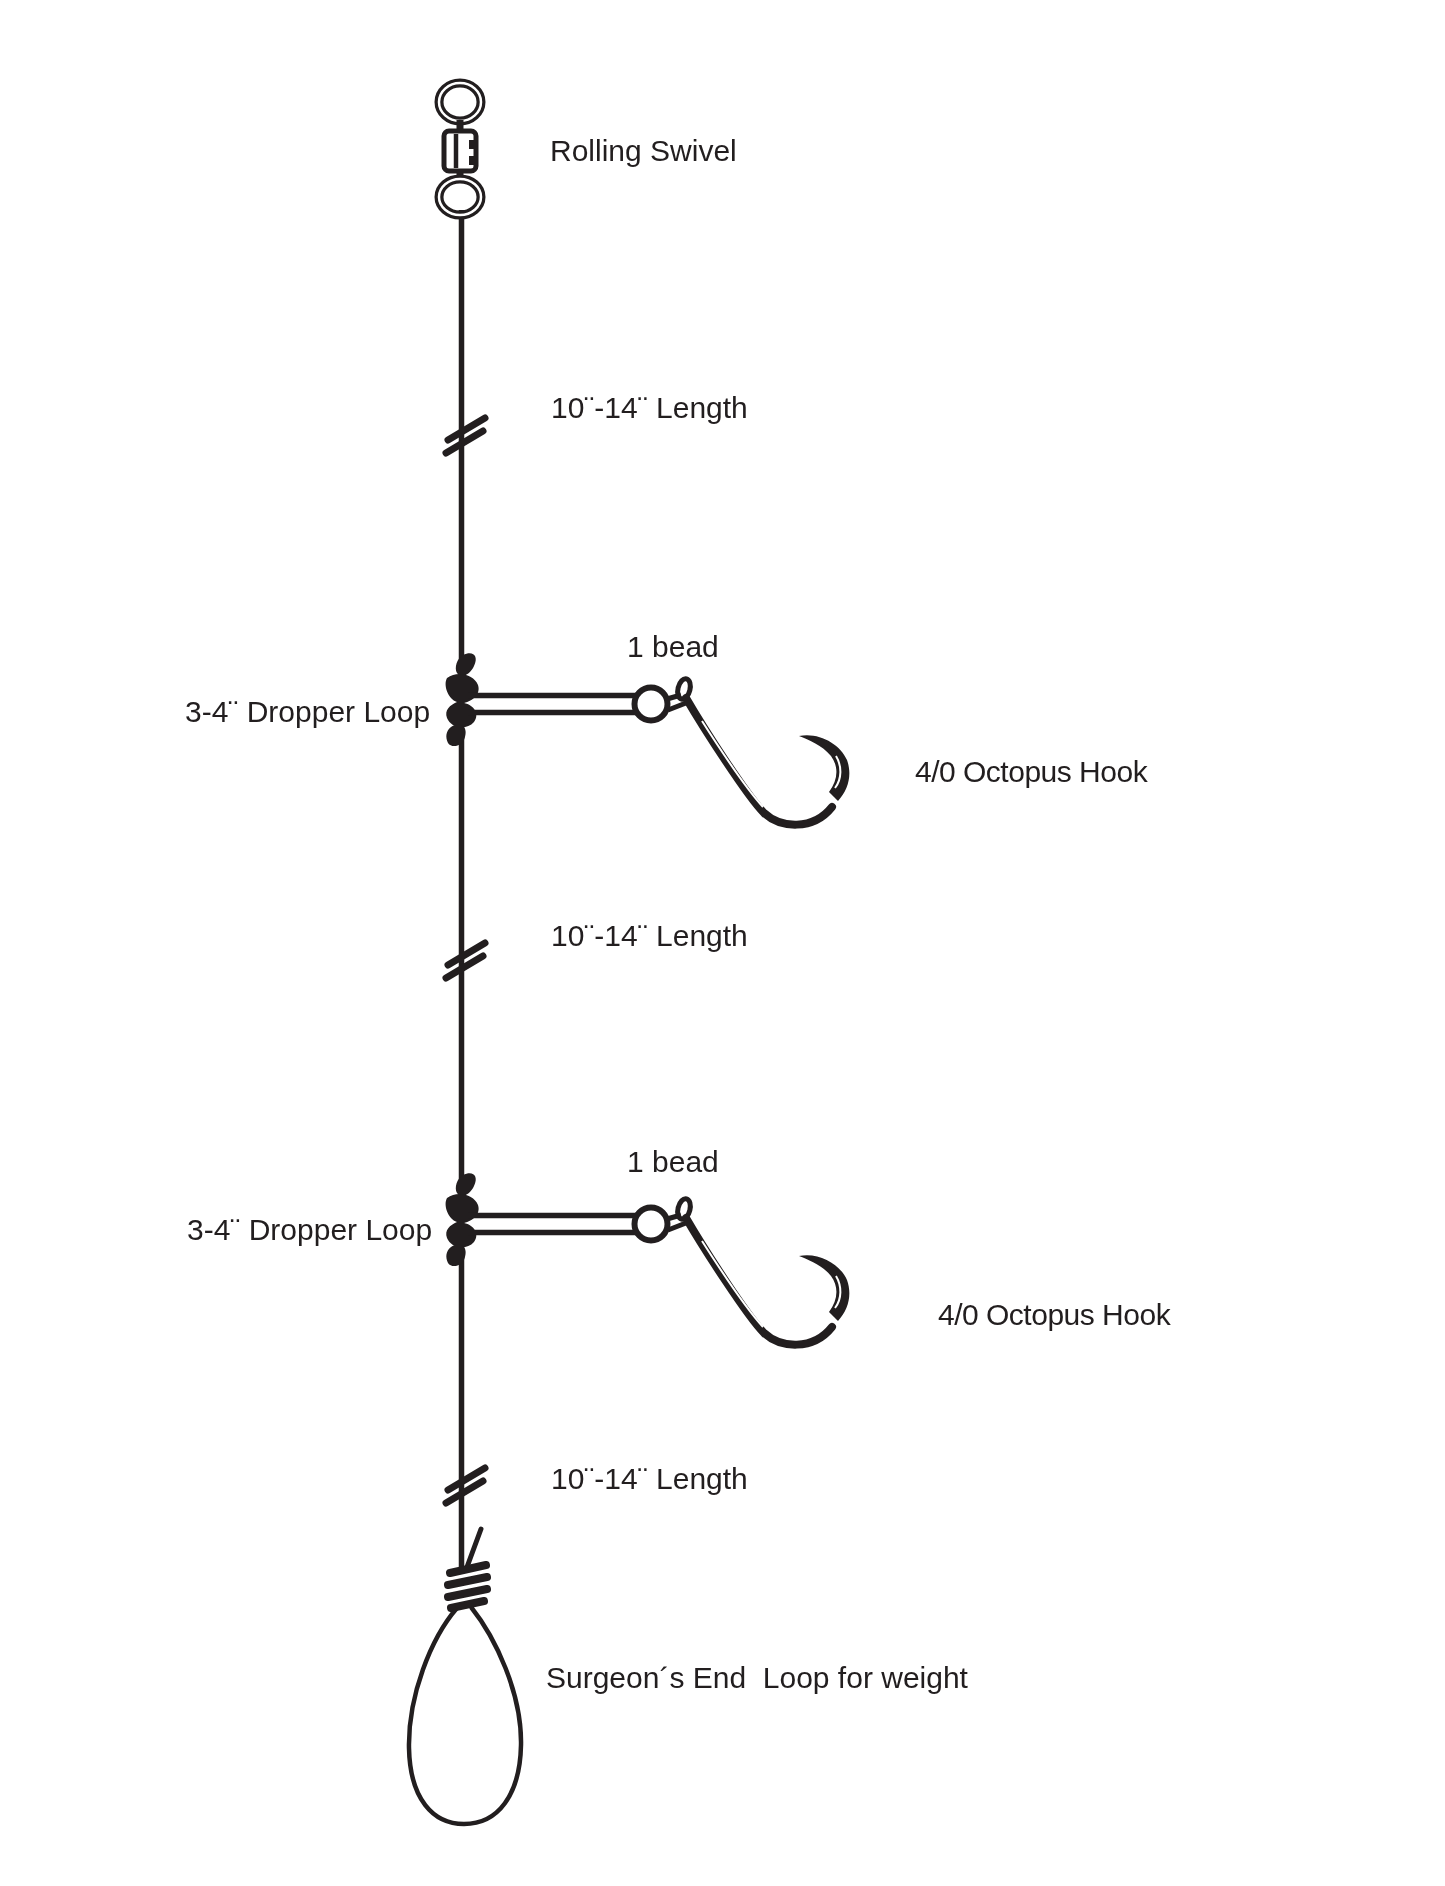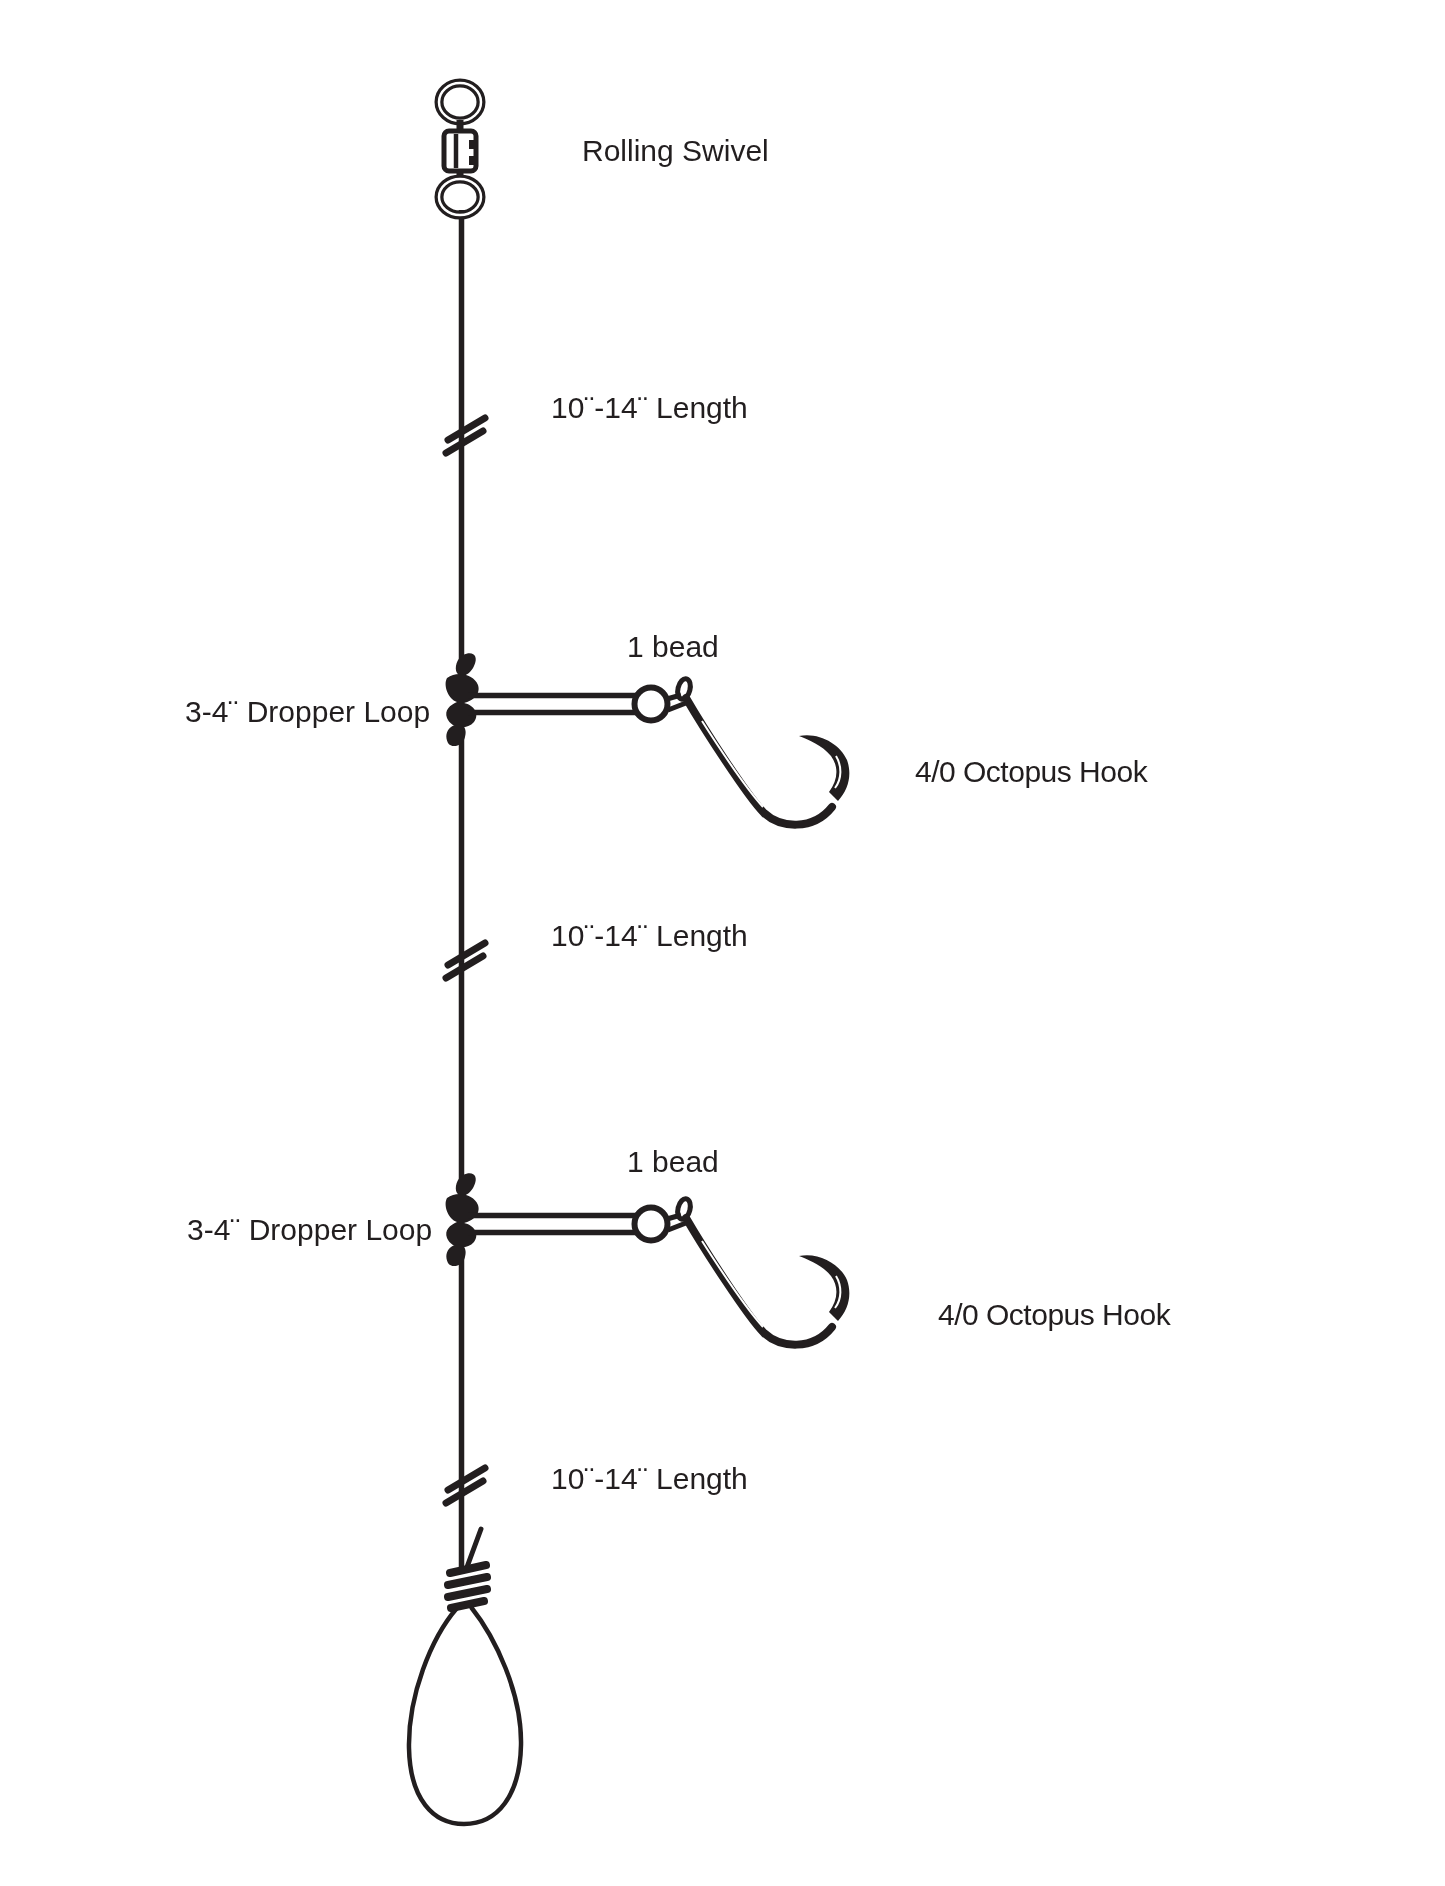--- a/index.html
+++ b/index.html
@@ -90,27 +90,28 @@
     <g>
       <line x1="481" y1="1529" x2="467" y2="1567" stroke-width="5" stroke-linecap="round" class="ink"></line>
       <line x1="450" y1="1573" x2="486" y2="1565" stroke-width="8" stroke-linecap="round" class="ink"></line>
       <line x1="448" y1="1585" x2="487" y2="1577" stroke-width="8" stroke-linecap="round" class="ink"></line>
       <line x1="448" y1="1597" x2="487" y2="1589" stroke-width="8" stroke-linecap="round" class="ink"></line>
       <line x1="451" y1="1608" x2="484" y2="1601" stroke-width="8" stroke-linecap="round" class="ink"></line>
     </g>
     <path d="M457,1608 C431,1638 408,1696 409,1748 C410,1799 433,1824 464,1824 C498,1824 520,1795 521,1745 C522,1693 495,1637 471,1607" stroke-width="4.5" class="ink"></path>
   </svg>
 
-  <div class="label" style="left:550px; top:133px;margin-left:32px;">Rolling Swivel</div>
+  <div class="label" style="left:550px; top:133px;">Rolling Swivel</div>
   <div class="label" style="left:551px; top:390px;">10¨-14¨ Length</div>
 
   <div class="label" style="left:627px; top:629px;">1 bead</div>
   <div class="label" style="left:185px; top:694px;">3-4¨ Dropper Loop</div>
   <div class="label bold" style="left:915px; top:754px;">4/0 Octopus Hook</div>
 
   <div class="label" style="left:551px; top:918px;">10¨-14¨ Length</div>
 
   <div class="label" style="left:627px; top:1144px;">1 bead</div>
   <div class="label" style="left:187px; top:1212px;">3-4¨ Dropper Loop</div>
   <div class="label bold" style="left:938px; top:1297px;">4/0 Octopus Hook</div>
 
   <div class="label" style="left:551px; top:1461px;">10¨-14¨ Length</div>
+  <div class="label" style="left:546px; top:1660px;">Surgeon´s End  Loop for weight</div>
 </div>
 
 </body></html>

